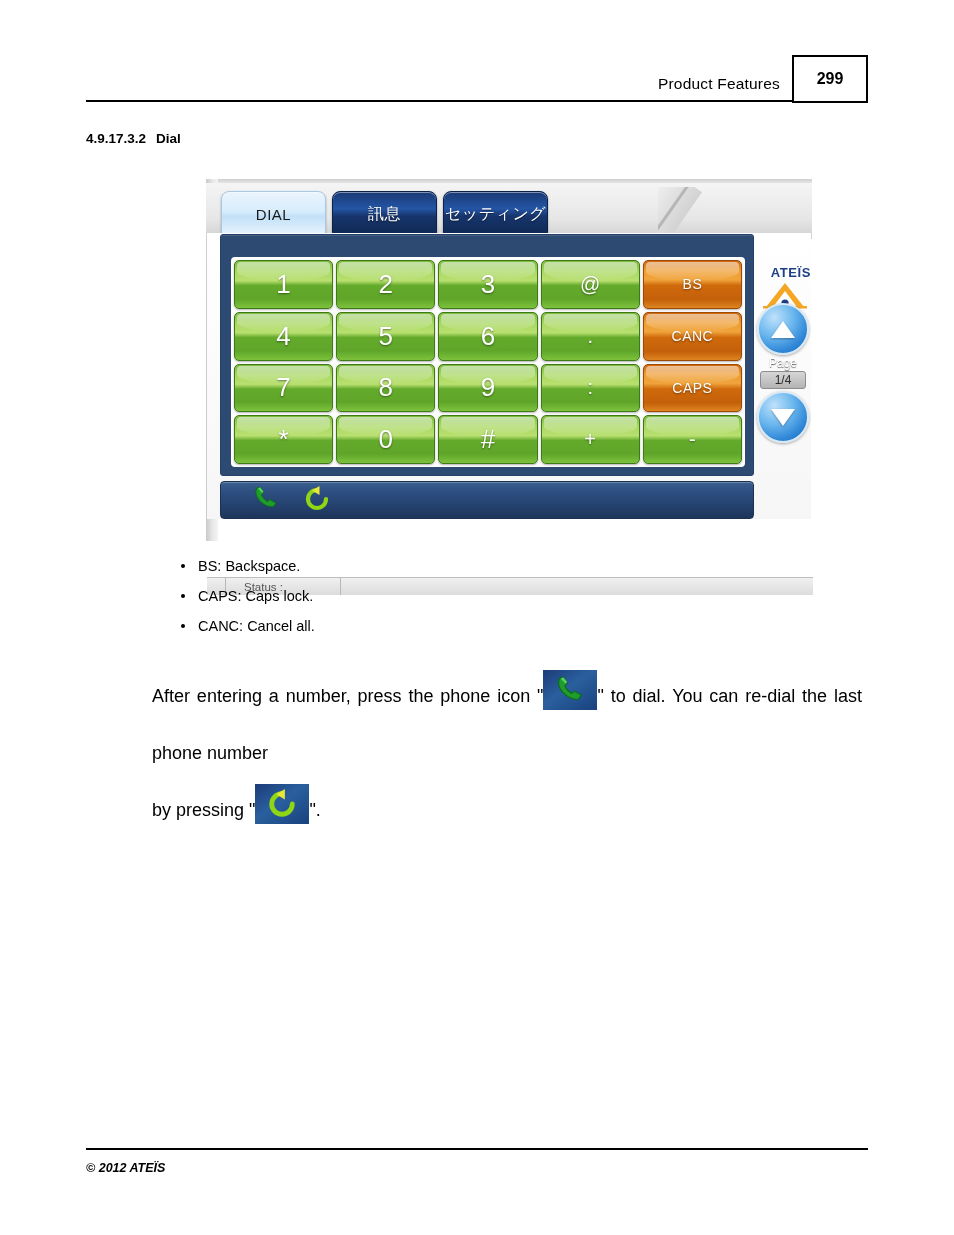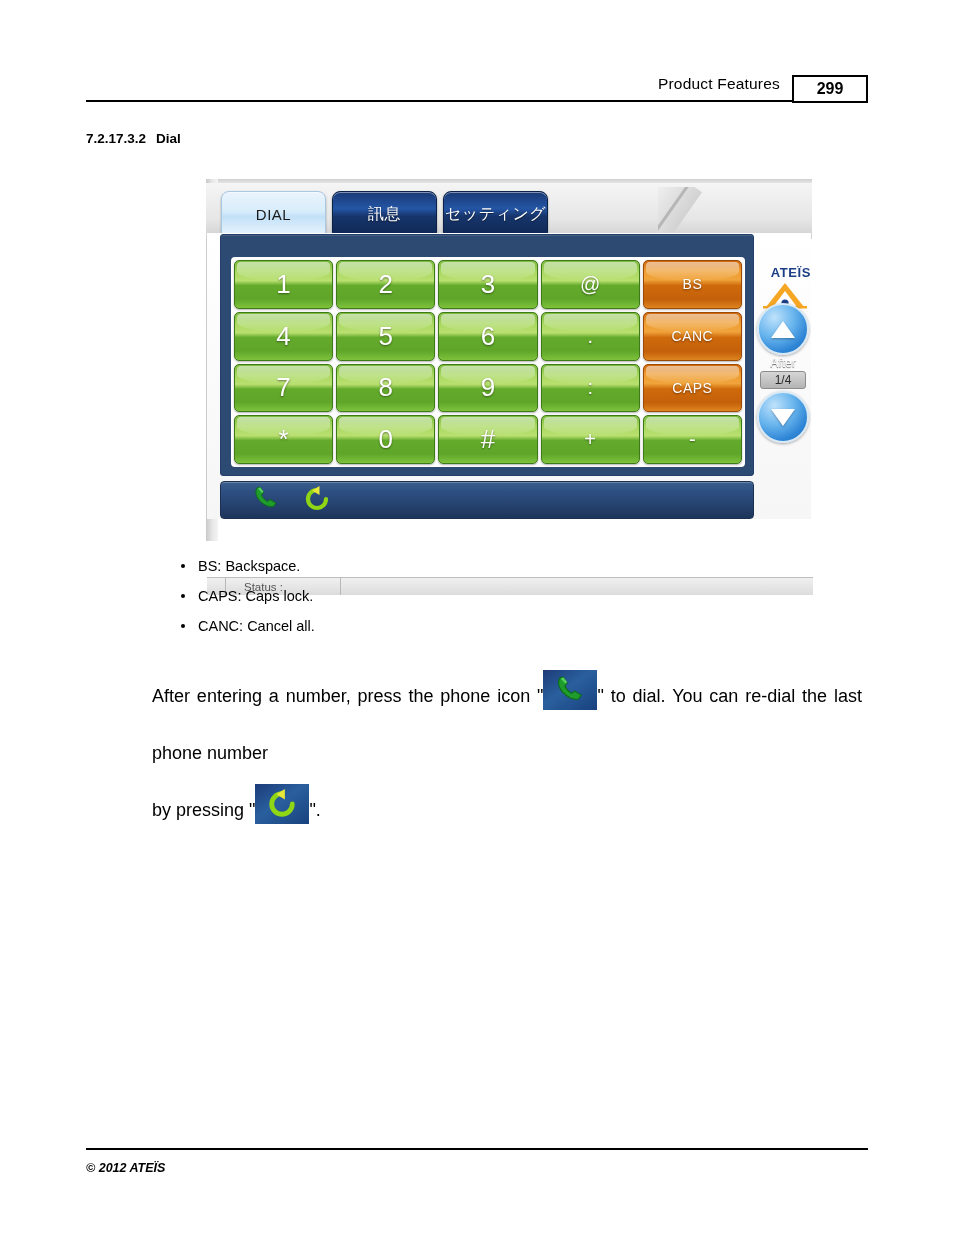--- a/index.html
+++ b/index.html
@@ -39,21 +39,21 @@
     right: 0;
     bottom: 0;
     height: 2px;
     background: #000;
   }
   .header-pagebox {
     position: absolute;
     right: 0;
     bottom: -1px;
     width: 76px;
-    height: 28px;
+    height: 48px;
     border: 2px solid #000;
     background: #fff;
     box-sizing: border-box;
     display: flex;
     align-items: center;
     justify-content: center;
     font-size: 16px;
     font-weight: bold;
   }
 
@@ -388,21 +388,21 @@
 </head>
 <body>
 
 <div class="page-header">
   <div class="header-title">Product Features</div>
   <div class="header-rule"></div>
   <div class="header-pagebox">299</div>
 </div>
 
 <div class="section-heading">
-  <span class="num">7.2.17.3.2</span><span>Dial</span>
+  <span class="num">4.9.17.3.2</span><span>Dial</span>
 </div>
 
 <div class="device">
 
   <div class="device-edge-top"></div>
   <div class="device-edge-left"></div>
 
   <div class="tabstrip">
     <div class="slash-deco">
       <div class="swedge"></div>
@@ -524,21 +524,21 @@
             <rect x="34" y="25" width="14" height="2.5" fill="#f5a623"></rect>
             <circle cx="26" cy="22" r="3.6" fill="#1d3f86"></circle>
           </svg>
         </div>
       </div>
 
       <div class="pagenav">
         <div class="navbtn">
           <span class="tri-up"></span>
         </div>
-        <div class="page-label">After</div>
+        <div class="page-label">Page</div>
         <div class="page-value">1/4</div>
         <div class="navbtn">
           <span class="tri-down"></span>
         </div>
       </div>
     </div>
 
     <div class="actionbar">
       <span>
         <svg width="30" height="26" viewBox="0 0 30 26">

